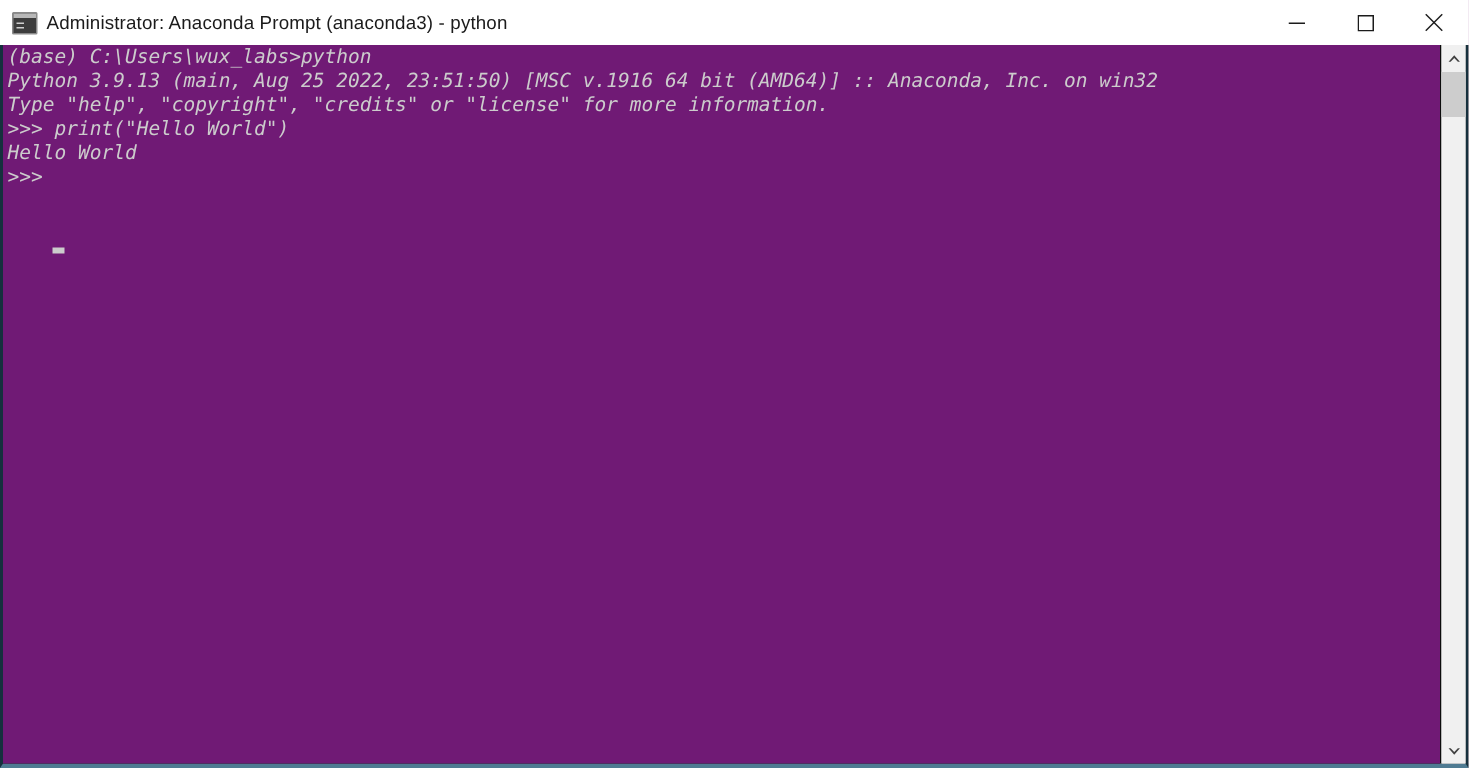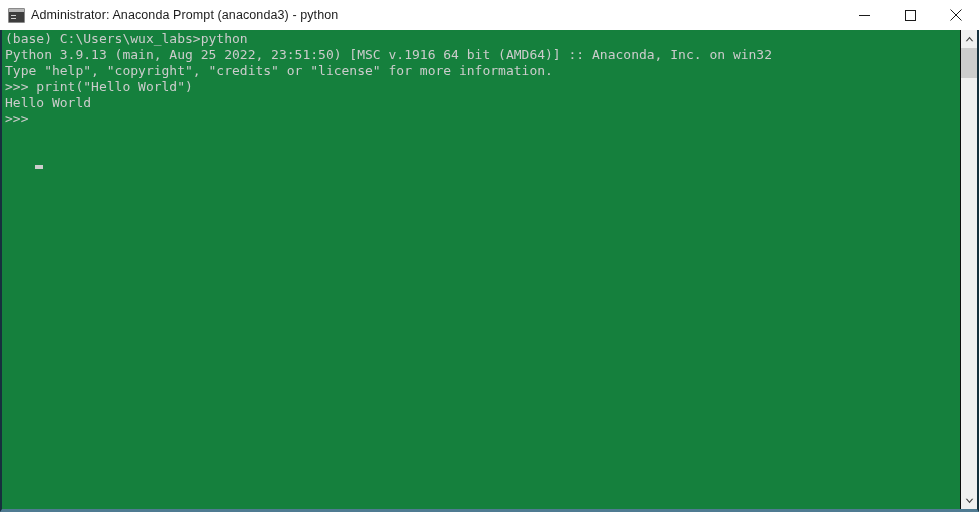--- a/index.html
+++ b/index.html
@@ -112,22 +112,23 @@
     border-right: 2px solid #16303d;
     border-bottom: 3px solid #4f7b92;
     background: #0c0c0c;
   }
   .console-screen {
     position: absolute;
     left: 0;
     top: 0;
     right: 17px;
     bottom: 0;
-    background: #15803d;
+    background: #701a75;
     overflow: hidden;
+    font-style: italic;
   }
   .console-text {
     position: absolute;
     left: 3px;
     top: 1px;
     margin: 0;
     padding: 0;
     font-family: "DejaVu Sans Mono", "Liberation Mono", monospace;
     font-size: 13px;
     line-height: 16px;

